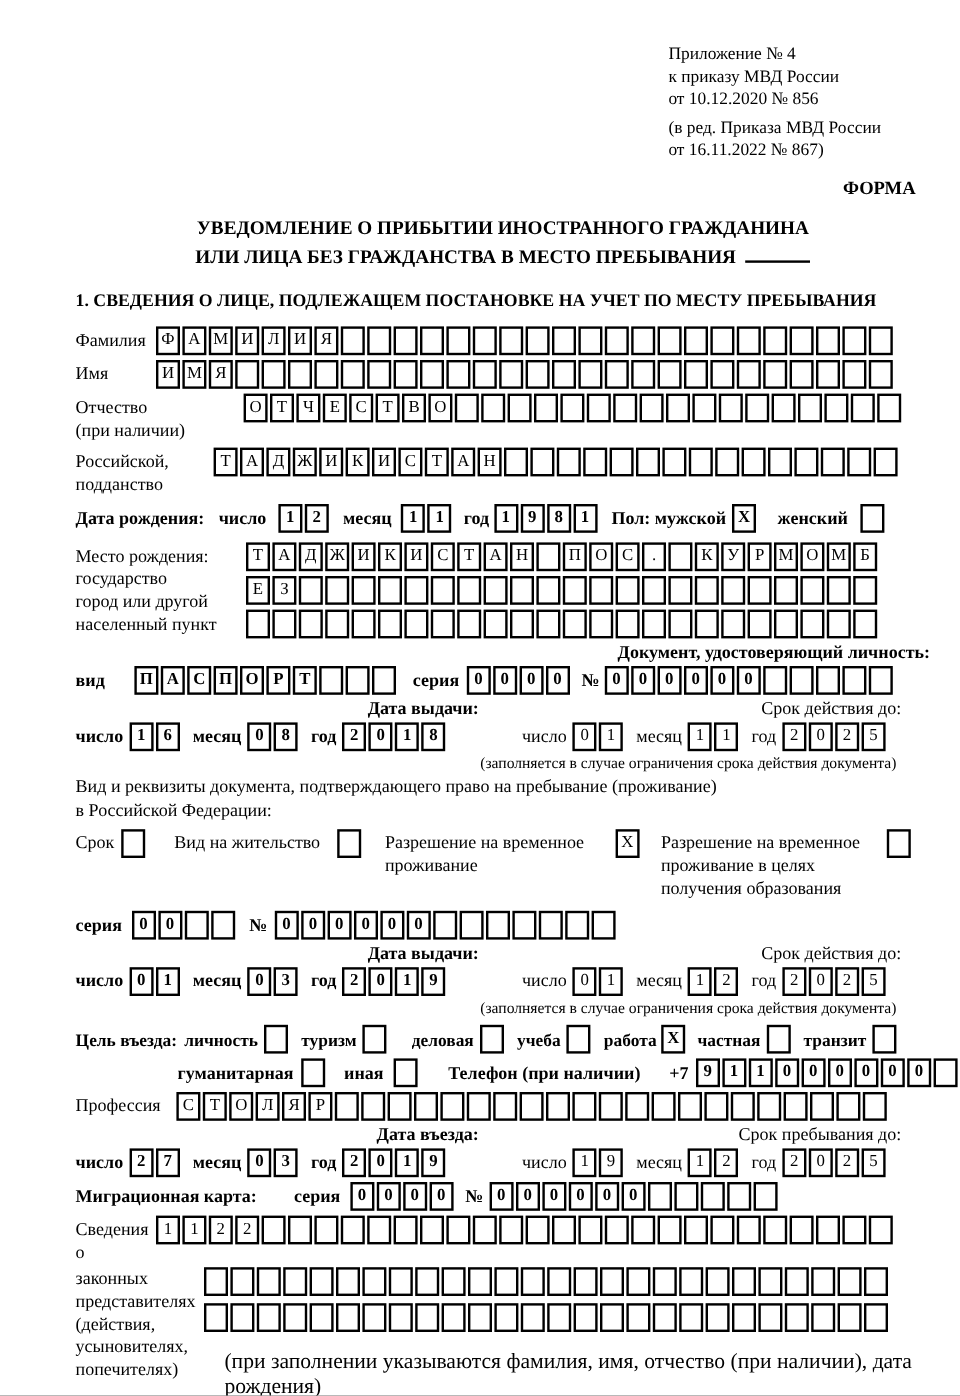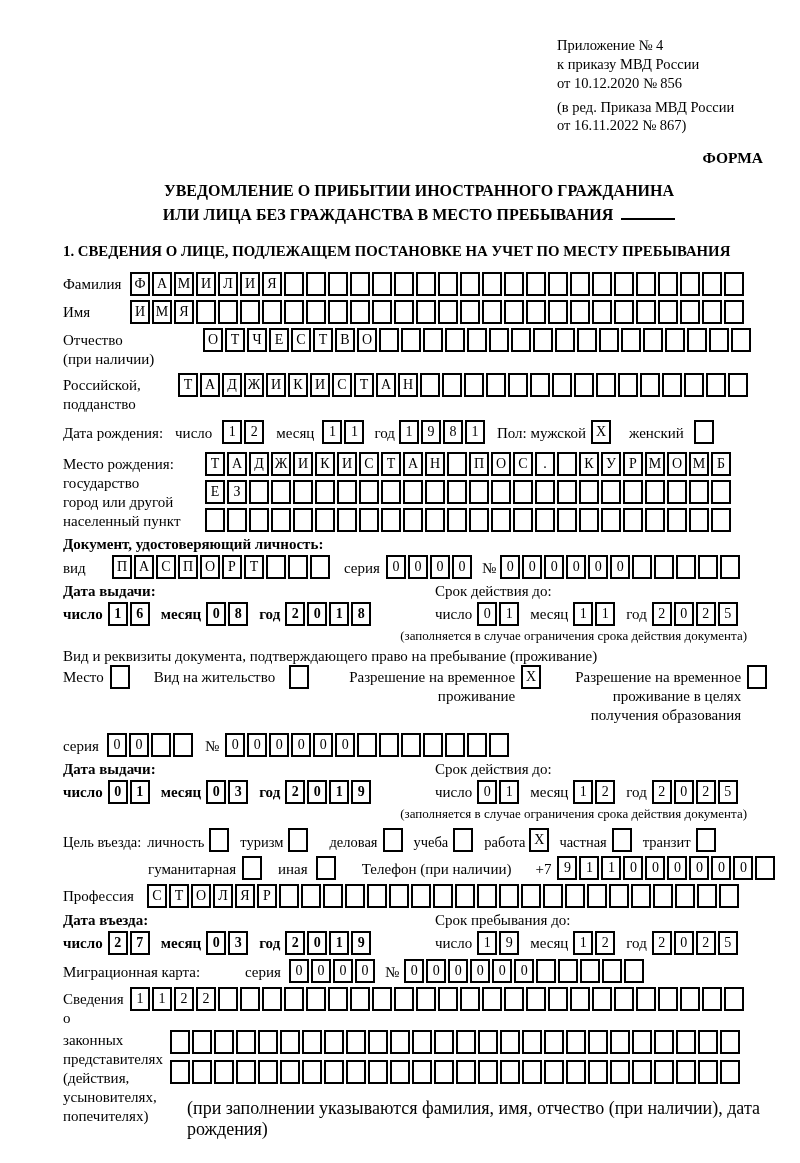--- a/index.html
+++ b/index.html
@@ -9,37 +9,37 @@
     box-sizing:border-box;padding:36px 25px 16px 63px;position:relative;
     margin:0 auto;
   }
   .hdr-block{margin-left:494px;width:218px;line-height:1.3;font-size:14.5px;}
   .hdr-amend{margin-top:5px;}
   .forma{font-weight:bold;text-align:right;padding-right:12px;margin-top:14px;font-size:15.5px;}
   .title{ text-align:center;font-weight:bold;font-size:16px;margin-top:12px;line-height:1.5;}
   .uline{display:inline-block;width:54px;border-bottom:2px solid #000;height:14px;margin-left:8px;}
   .sec{font-weight:bold;font-size:14.8px;margin-top:16px;margin-bottom:12px;}
   .frow{display:flex;align-items:flex-start;margin-bottom:4px;}
-  .vc{align-items:center;}
+  .vc{align-items:center;font-weight:bold;}
   .lbl{flex:none;line-height:19px;padding-top:3px;}
   .lblblock{flex:none;line-height:19px;padding-top:3px;}
   .cells{display:flex;flex:none;}
   .cell{
     flex:none;width:20px;height:24px;margin-right:2px;border:2px solid #000;
     box-sizing:border-box;display:flex;align-items:center;justify-content:center;
     font-size:14px;line-height:1;background:#fff;
   }
   .dg{display:flex;align-items:center;flex:none;}
   .dg .t{margin:0 5px 0 9px;flex:none;}
   .dg .t:first-child{margin-left:0;}
   .dcol1{width:336px;flex:none;font-weight:bold;}
   .dcol2{width:316px;flex:none;margin-left:36px;}
-  .chdr{text-align:left;font-size:15px;margin-bottom:2px;}
+  .chdr{text-align:right;font-size:15px;margin-bottom:2px;}
   .note{font-size:13px;text-align:right;padding-right:28px;margin-top:-2px;margin-bottom:4px;}
-  .opt{flex:none;text-align:right;line-height:19px;padding-top:3px;}
+  .opt{flex:none;text-align:left;line-height:19px;padding-top:3px;}
   .cbx{margin-left:6px;}
   .purp{font-size:14.5px;}
   .purp .lbl{padding-top:4px;}
   .bottom-note{font-size:18px;margin-left:17px;margin-top:14px;}
 </style>
 </head>
 <body>
 
 <div class="page">
 
@@ -398,23 +398,24 @@
           <span class="cell">2</span>
           <span class="cell">0</span>
           <span class="cell">2</span>
           <span class="cell">5</span>
         </span>
     </div>
   </div>
   <div class="note">(заполняется в случае ограничения срока действия документа)</div>
 
   <div style="margin-top:4px">Вид и реквизиты документа, подтверждающего право на пребывание (проживание)</div>
-
-  <div class="frow">
-    <span class="lbl">Место</span>
+  <div style="margin-top:3px;margin-bottom:6px">в Российской Федерации:</div>
+
+  <div class="frow">
+    <span class="lbl">Срок</span>
     <span class="cells cbx">
         <span class="cell"></span>
       </span>
     <span class="lbl" style="margin-left:22px">Вид на жительство</span>
     <span class="cells cbx" style="margin-left:14px">
         <span class="cell"></span>
       </span>
     <span class="opt" style="margin-left:18px;width:186px">
       <div>Разрешение на временное</div>
       <div>проживание</div>

